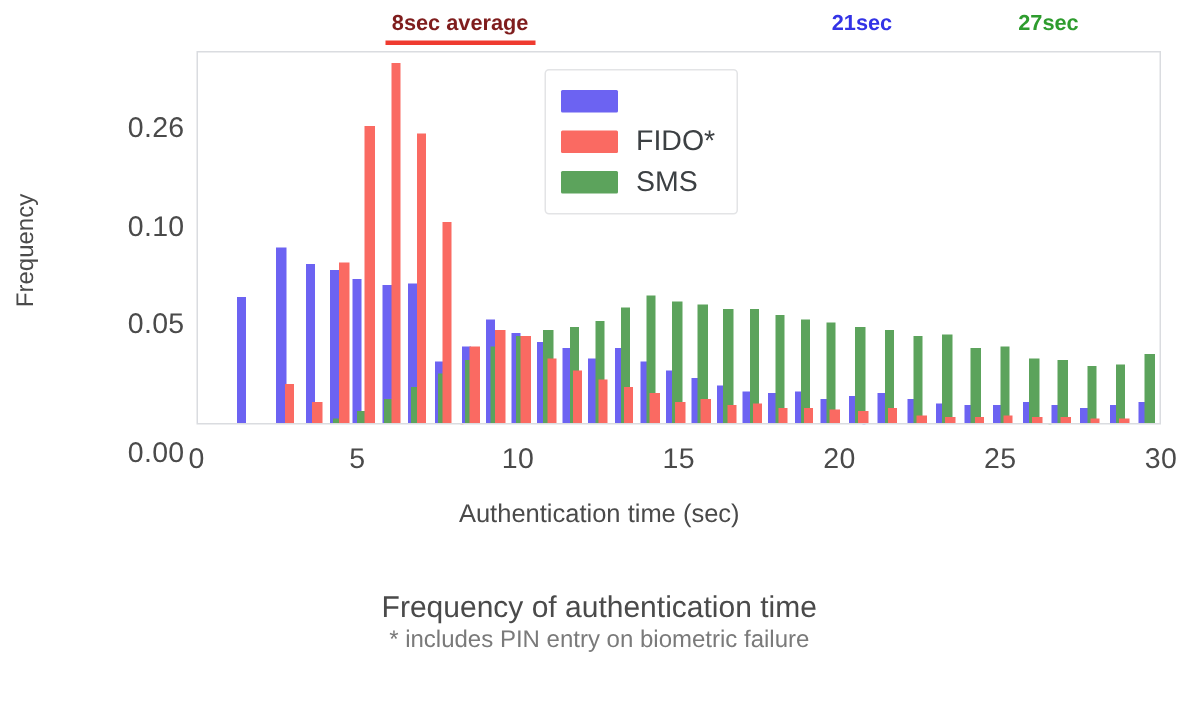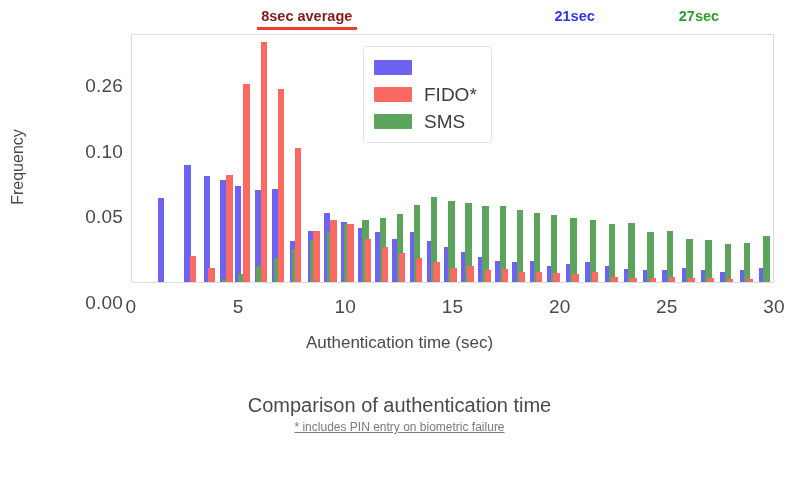--- a/index.html
+++ b/index.html
@@ -52,21 +52,21 @@
     padding:7px 14px 7px 10px;
   }
   .legend-row{display:flex;align-items:center;height:27px;}
   .legend-swatch{width:38px;height:15px;margin-right:12px;border-radius:1px;}
   .legend-text{font-size:19px;color:#3c4043;}
 
   
   #caption{position:absolute;left:0;top:392px;width:799px;text-align:center;}
   #caption-title{font-size:20px;color:#4a4a4a;line-height:26px;}
   #caption-sub{font-size:15px;color:#4a4a4a;line-height:21px;}
-  #caption-note{font-size:12px;color:#7a7a7a;line-height:18px;text-decoration:underline;}
+  #caption-note{font-size:16px;color:#7a7a7a;line-height:18px;}
 </style>
 </head>
 <body>
 
 <div id="root">
 
   <div id="annotations-layer">
       <div class="vline" style="left: 306.753px; border-left-color: rgb(239, 59, 48);"></div>
       <div class="vline-label" style="left: 306.753px; top: 8px; color: #7f1d1d;">8sec average</div>
       <div class="vline-underline" style="left: 306.753px; top: 27px; width: 100px; background: rgb(239, 59, 48);"></div>
@@ -205,17 +205,17 @@
       <span class="legend-swatch" style="background:#fa6a62"></span>
       <span class="legend-text">FIDO*</span>
     </div>
     <div class="legend-row">
       <span class="legend-swatch" style="background:#5ca35c"></span>
       <span class="legend-text">SMS</span>
     </div>
   </div>
 
   <div id="caption">
-    <div id="caption-title">Comparison of authentication time</div>
+    <div id="caption-title">Frequency of authentication time</div>
     <div id="caption-note">* includes PIN entry on biometric failure</div>
   </div>
 
 </div>
 
 </body></html>

